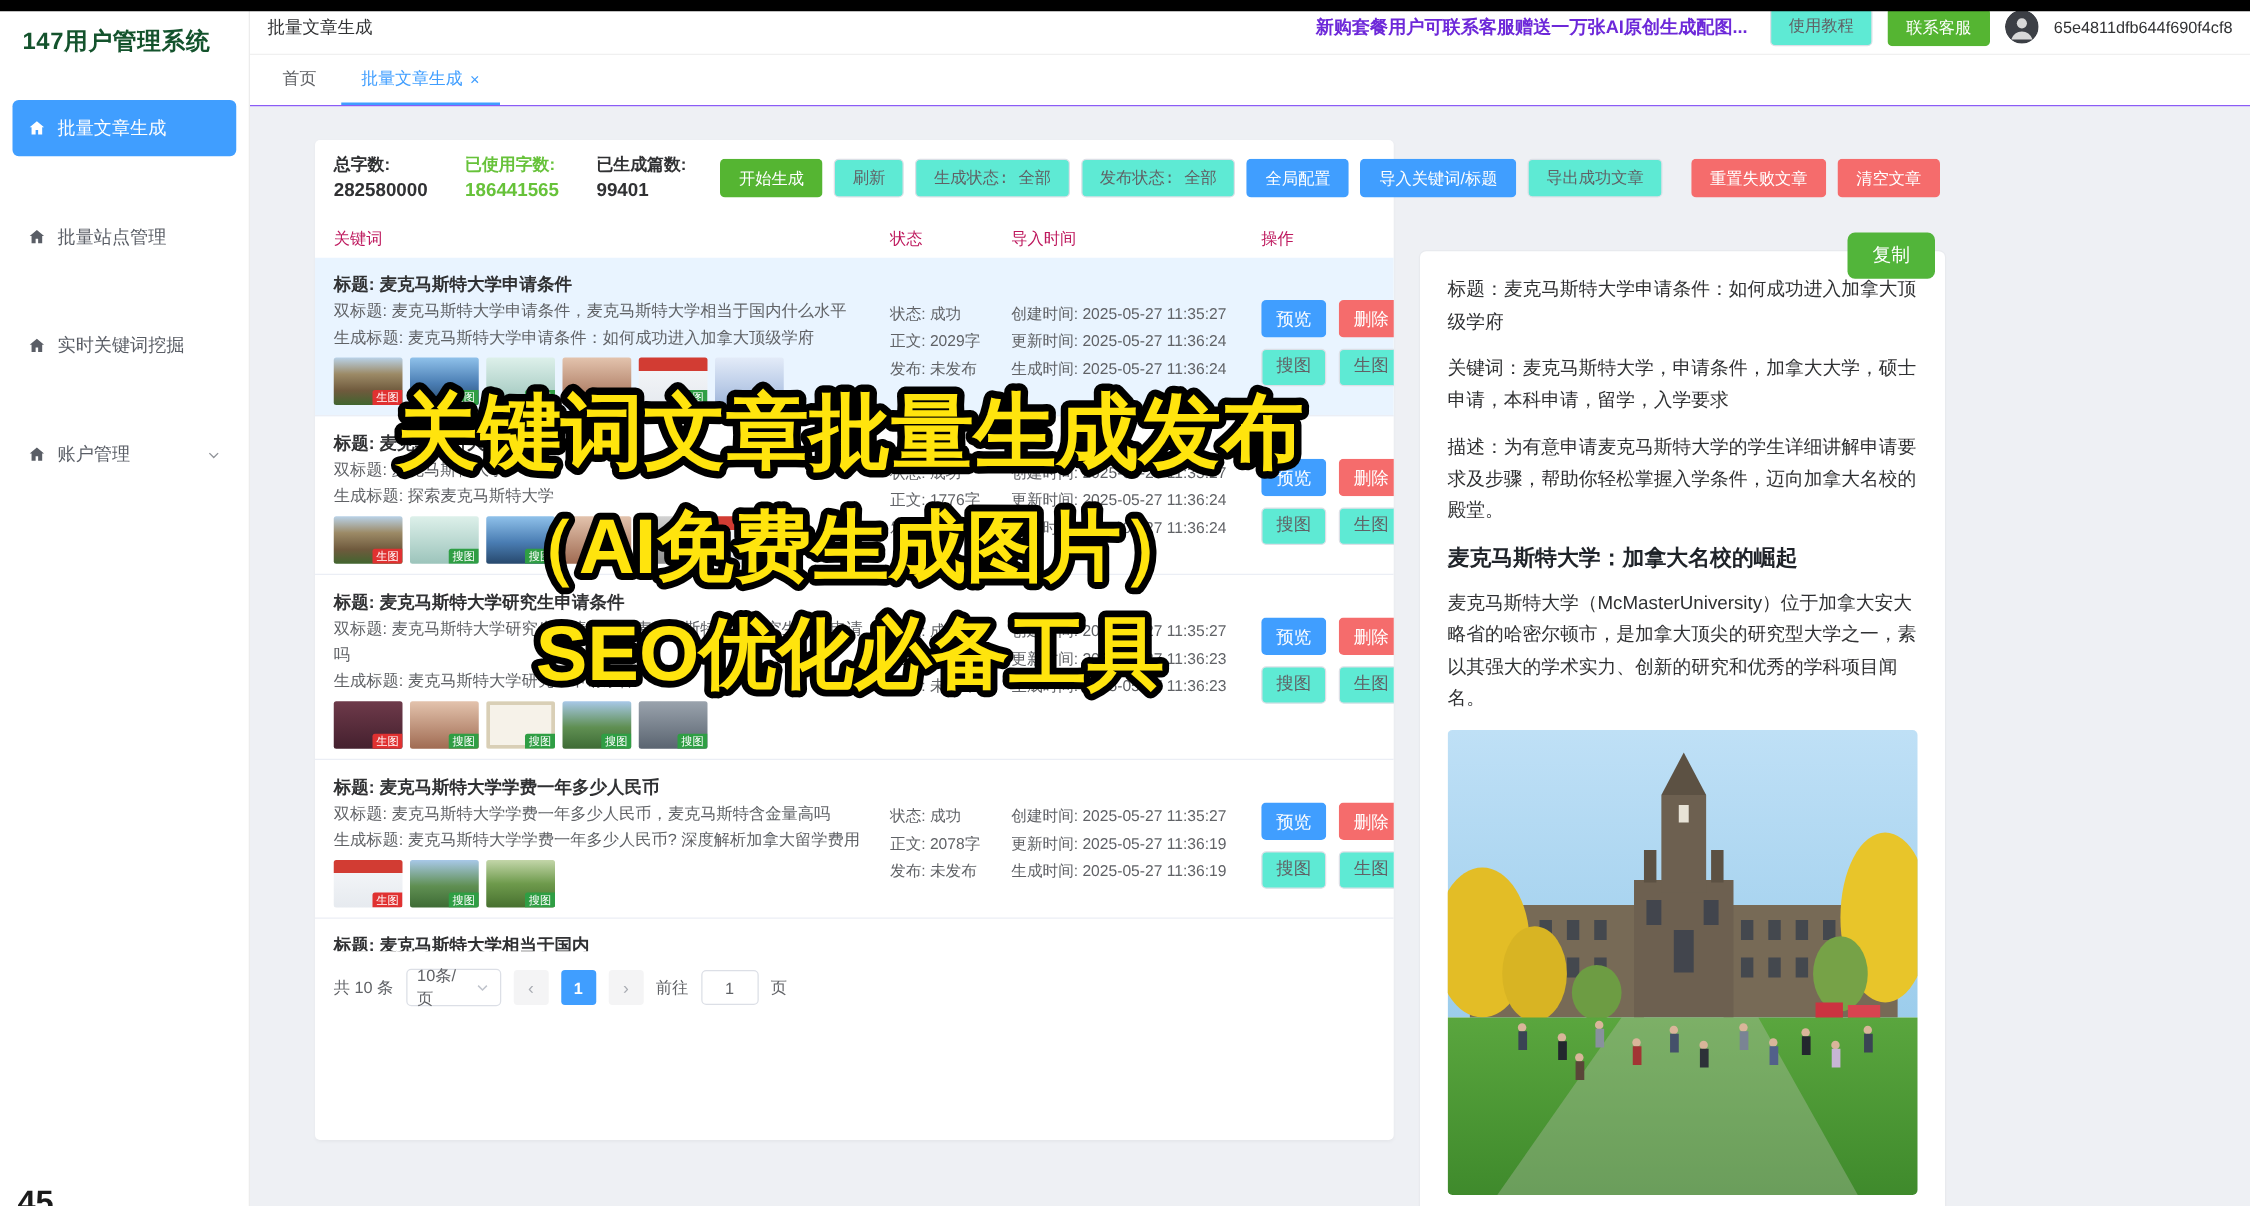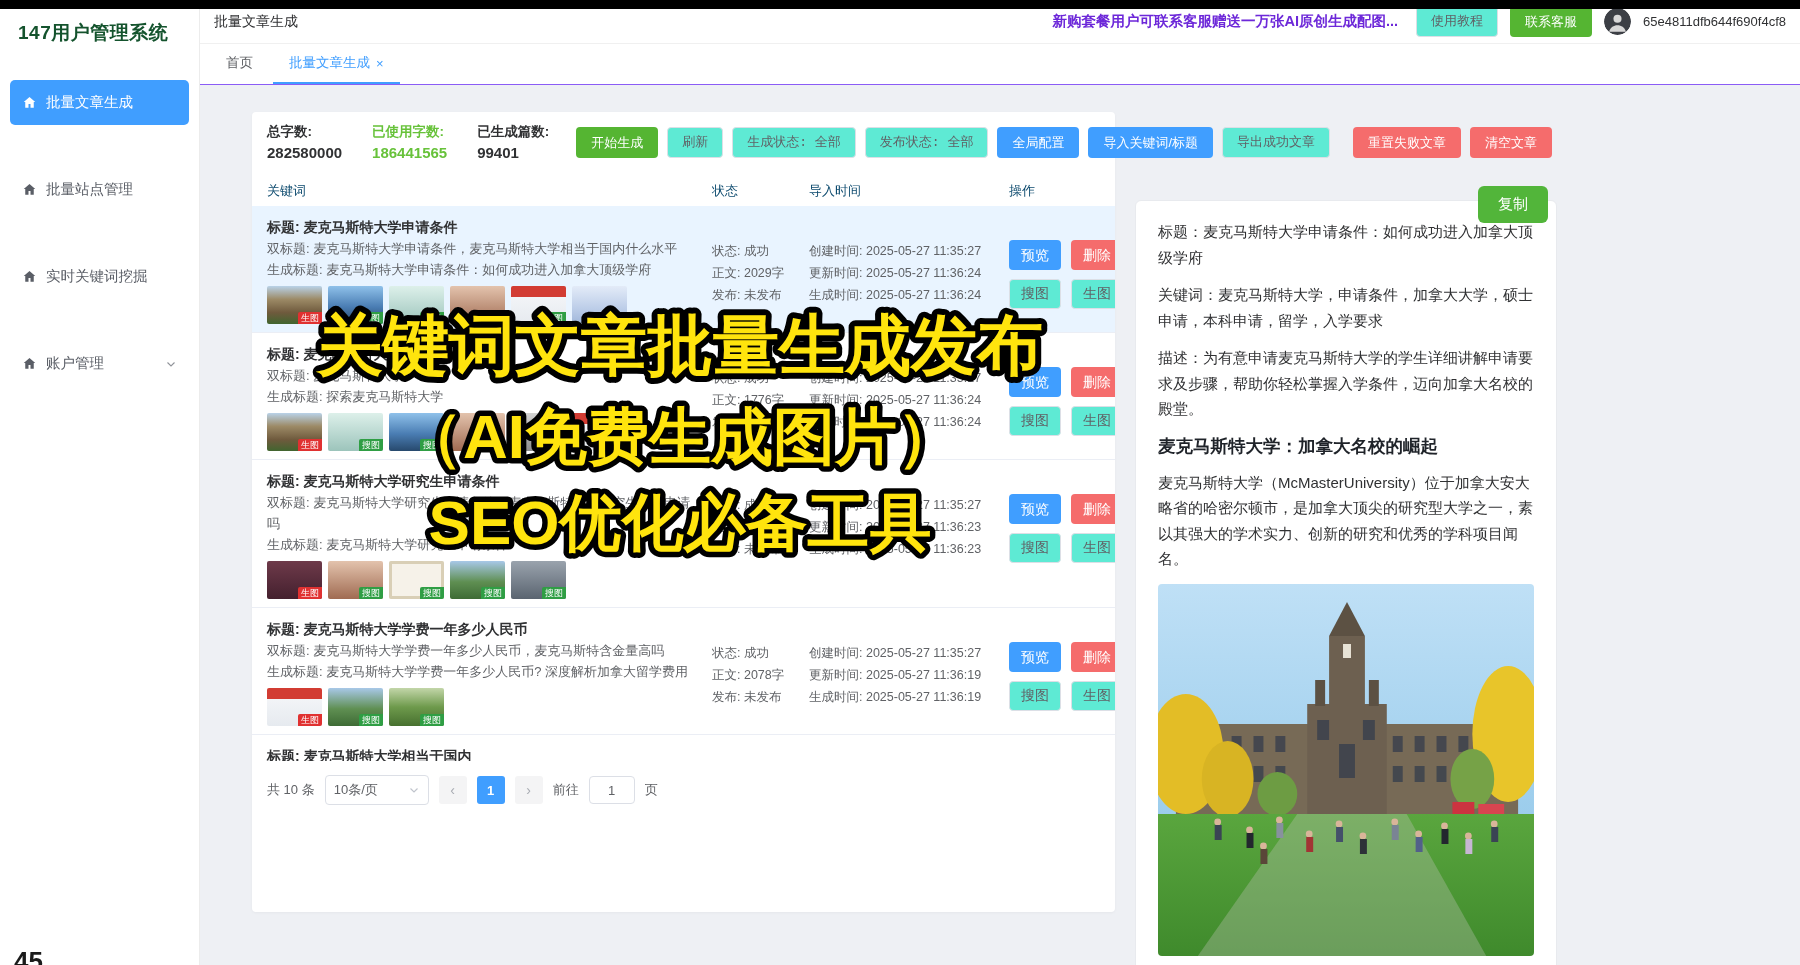--- a/index.html
+++ b/index.html
@@ -37,21 +37,21 @@
   
   .toolbar-row { position:absolute; left:252px; top:112px; width:1300px; display:flex; align-items:center; gap:9px; padding:10px 0 0 15px; z-index:6; }
   .stats-group { display:flex; gap:30px; margin-right:18px; }
   .stat-label { font-size:13.5px; font-weight:bold; line-height:20px; }
   .stat-value { font-size:15px; font-weight:bold; line-height:21px; }
   .danger-group { margin-left:auto; display:flex; gap:9px; }
 
   
   .main-card { position:absolute; left:252px; top:112px; width:863px; height:800px; background:#fff; border-radius:4px; box-shadow:0 1px 3px rgba(0,0,0,.04); z-index:3; }
   .table-head { display:flex; padding:0 15px; margin-top:64px; height:30px; align-items:center; }
-  .table-head span { font-size:13px; color:#0c4a6e; }
+  .table-head span { font-size:13px; color:#be185d; }
   .h-kw { flex:0 0 445px; } .h-status { flex:0 0 97px; } .h-time { flex:0 0 186px; } .h-act { flex:1; padding-left:14px; }
   .rows-clip { height:555px; overflow:hidden; }
   .trow { display:flex; padding:10px 0 8px 15px; border-bottom:1px solid #ebeef5; }
   .trow.hl { background:#e9f4ff; }
   .c-kw { flex:0 0 445px; padding-right:10px; }
   .kw-title { font-size:14px; font-weight:bold; color:#303133; line-height:22px; }
   .kw-sub { font-size:13px; color:#606266; line-height:21px; }
   .kw-thumbs { display:flex; gap:6px; margin-top:6px; }
   .thumb { width:55px; height:38px; border-radius:2px; position:relative; overflow:hidden; flex:0 0 auto; }
   .tbadge { position:absolute; right:0; bottom:0; font-size:9px; line-height:12px; padding:0 3px; color:#fff; border-radius:2px 0 0 0; }
@@ -72,21 +72,21 @@
   .th-maroon { background:linear-gradient(180deg,#6e3a4a 0%,#44202e 100%); }
   .th-cert { background:#f6f2e9; box-shadow:inset 0 0 0 3px #d9cfb6; }
   .th-green { background:linear-gradient(180deg,#a8c8e8 0%,#5f8f52 55%,#3e6b35 100%); }
   .th-green2 { background:linear-gradient(180deg,#c3d6a9 0%,#6e9a4c 50%,#47702f 100%); }
   .th-gray { background:linear-gradient(180deg,#d3d3d3 0%,#8e8e8e 100%); }
   .th-person { background:linear-gradient(180deg,#9aa3ad 0%,#5a6470 100%); }
 
   
   .pagination { display:flex; align-items:center; gap:10px; padding:0 15px; margin-top:14px; }
   .pagination .pg-text { font-size:13px; color:#606266; }
-  .pg-select { width:104px; height:30px; border:1px solid #dcdfe6; border-radius:4px; display:flex; align-items:center; padding:0 8px; gap:6px; font-size:13px; color:#606266; background:#fff; cursor:pointer; }
+  .pg-select { width:76px; height:30px; border:1px solid #dcdfe6; border-radius:4px; display:flex; align-items:center; padding:0 8px; gap:6px; font-size:13px; color:#606266; background:#fff; cursor:pointer; }
   .pg-select .chev { margin-left:auto; color:#c0c4cc; display:inline-flex; }
   .pg-arrow { width:28px; height:28px; border:none; background:#f4f4f5; border-radius:3px; color:#a8abb2; font-size:14px; cursor:pointer; }
   .pg-num { width:28px; height:28px; border:none; background:#409EFF; border-radius:3px; color:#fff; font-size:13px; font-weight:bold; cursor:pointer; }
   .pg-input { width:46px; height:28px; border:1px solid #dcdfe6; border-radius:4px; text-align:center; font-size:13px; color:#606266; font-family:inherit; }
 
   
   .preview-card { position:absolute; left:1135px; top:200px; width:422px; height:790px; background:#fff; border:1px solid #e8eaee; border-radius:6px; padding:18px 22px; z-index:3; }
   .copy-btn { position:absolute; top:-15px; right:8px; background:#52b53a; color:#fff; border:none; border-radius:6px; padding:9px 20px; font-size:15px; cursor:pointer; font-family:inherit; }
   .pv-line { font-size:15px; color:#303133; line-height:1.7; margin-bottom:12px; }
   .pv-heading { font-size:17.5px; font-weight:bold; color:#1f2329; margin:10px 0 12px 0; }

